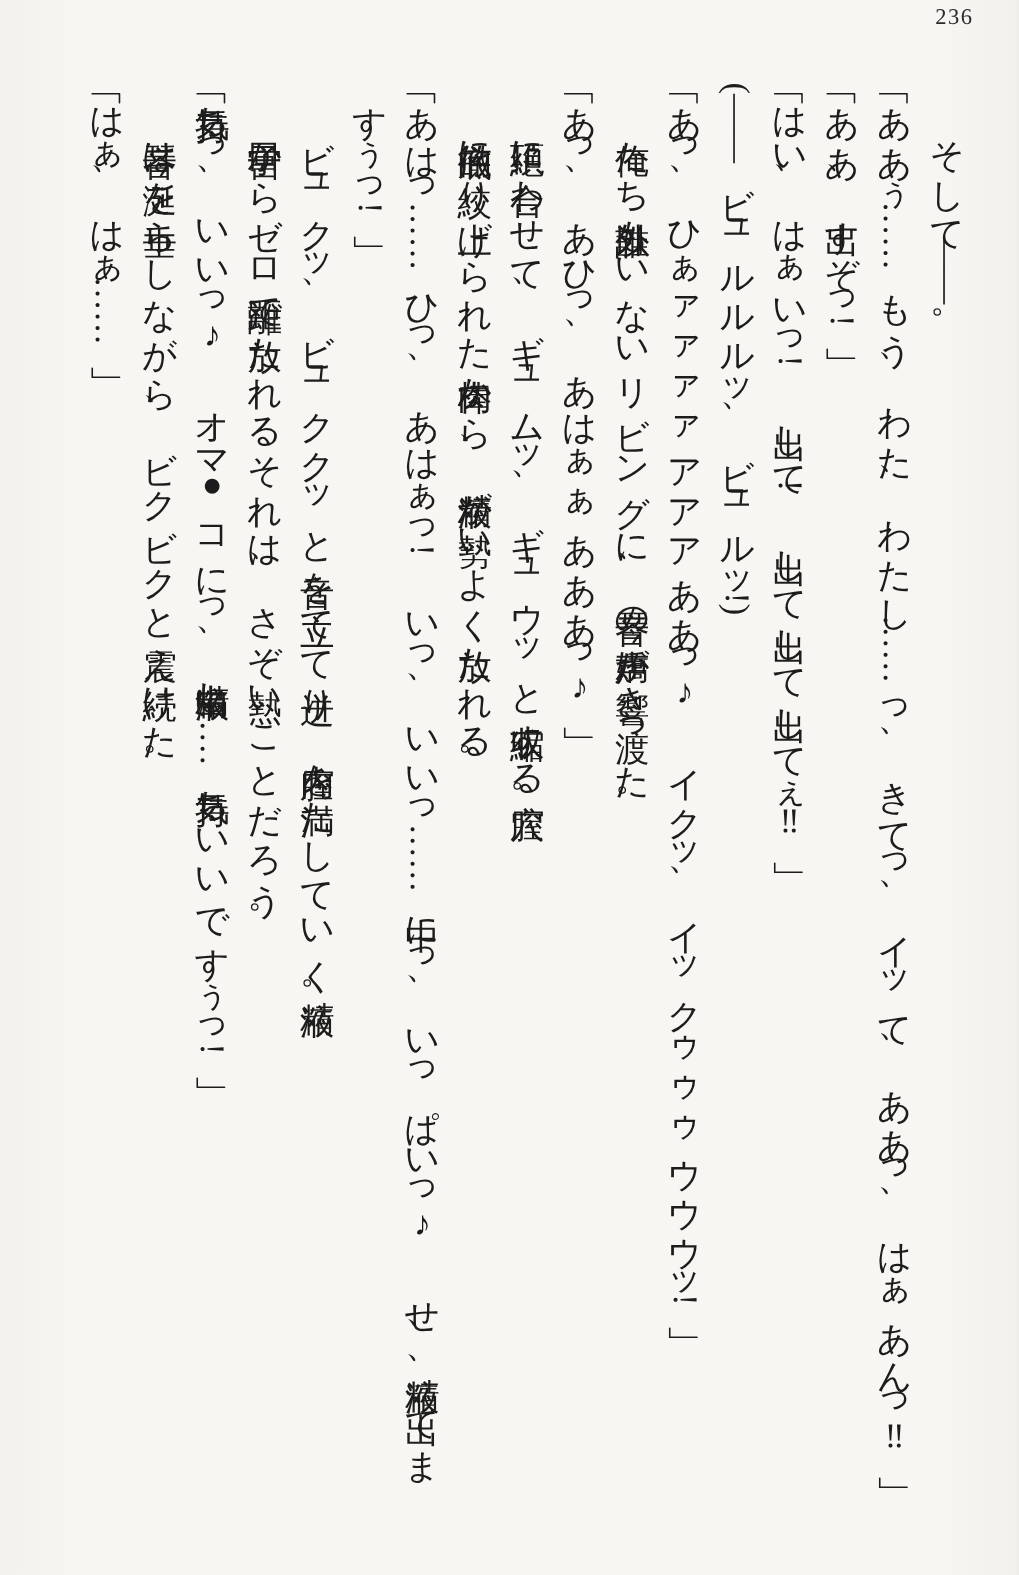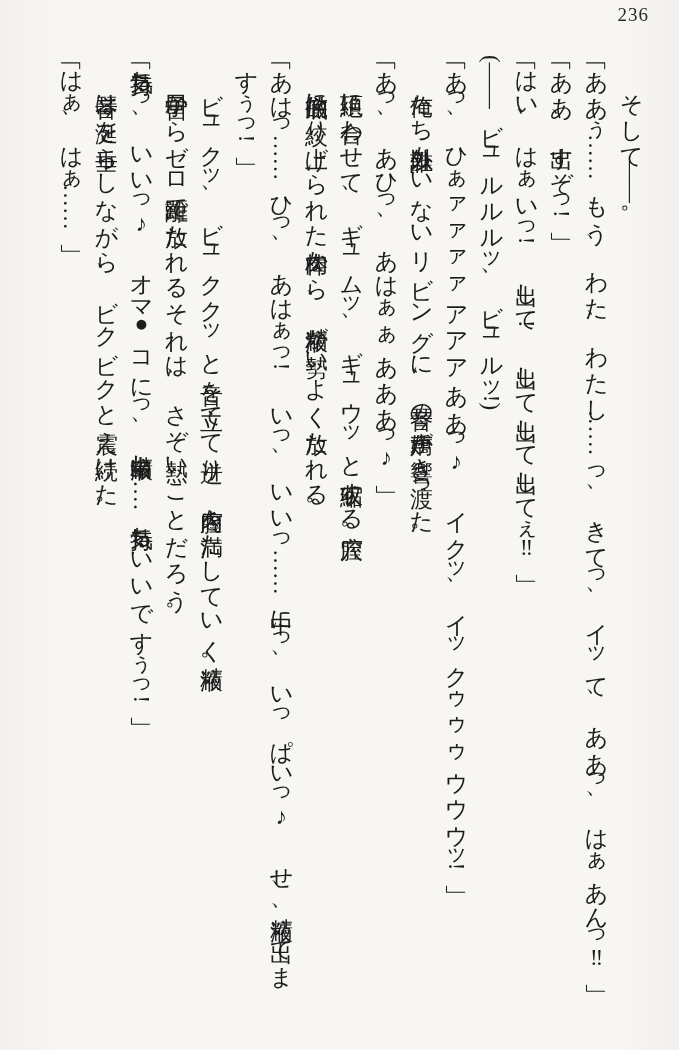--- a/index.html
+++ b/index.html
@@ -18,21 +18,21 @@
     height: 1050px;
     background: #f6f5f2;
     background: linear-gradient(90deg, #f2f1ee 0%, #f7f6f3 8%, #f7f6f3 92%, #f1f0ed 100%);
     overflow: hidden;
     color: #1c1c1c;
   }
   .page-number {
     position: absolute;
     top: 4px;
     right: 30px;
-    font-size: 19px;
+    font-size: 15px;
     letter-spacing: 1px;
     color: #2a2a2a;
   }
   .text-block {
     position: absolute;
     top: 55px;
     right: 30px;
     height: 942px;
     writing-mode: vertical-rl;
     text-orientation: mixed;

